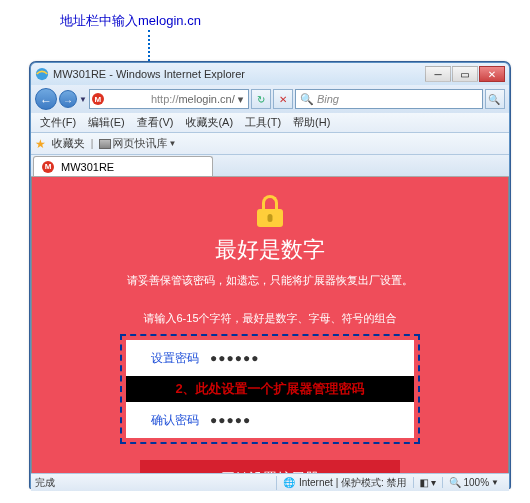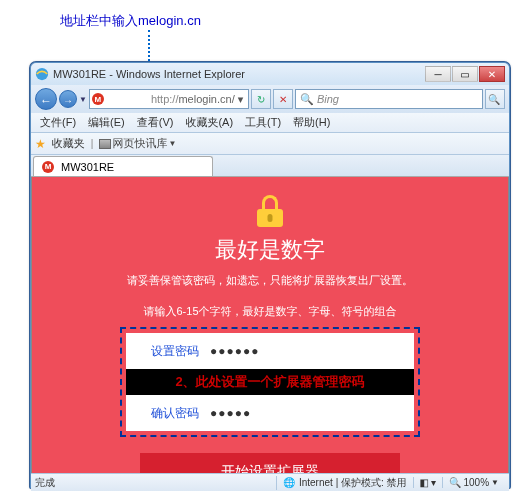--- a/index.html
+++ b/index.html
@@ -40,21 +40,21 @@
     
     .tabbar { height: 22px; background: linear-gradient(#e8f0f9, #d6e4f2); display: flex; align-items: flex-end; padding: 0 2px; border-bottom: 1px solid #aaa; }
     .tab { height: 20px; background: #fff; border: 1px solid #aaa; border-bottom: none; border-radius: 3px 3px 0 0; padding: 0 8px; display: flex; align-items: center; font-size: 11px; gap: 4px; cursor: pointer; min-width: 180px; }
     
     .content { height: 296px; background: #ef4d5a; overflow: hidden; position: relative; color: #fff; text-align: center; border-left: 1px solid #888; border-right: 1px solid #888; }
     .lock { margin: 18px auto 10px; width: 30px; height: 30px; }
     .lock-body { width: 26px; height: 18px; background: #ffce3a; border-radius: 3px; margin: 0 auto; position: relative; }
     .lock-shackle { width: 16px; height: 14px; border: 3px solid #ffce3a; border-bottom: none; border-radius: 8px 8px 0 0; margin: 0 auto; }
     .lock-hole { width: 5px; height: 8px; background: #c19a1a; border-radius: 3px; position: absolute; top: 5px; left: 50%; transform: translateX(-50%); }
     .page-title { font-size: 22px; font-weight: normal; margin-bottom: 8px; }
-    .page-sub { font-size: 11px; margin-bottom: 16px; }
+    .page-sub { font-size: 11px; margin-bottom: 23px; }
     .page-hint { font-size: 11px; margin-bottom: 8px; }
     
     .form-box { width: 300px; margin: 0 auto; border: 2px dashed #003399; padding: 4px; background: #ef4d5a; }
     .form-row { background: #fff; height: 36px; display: flex; align-items: center; padding: 0 14px; color: #333; font-size: 12px; }
     .form-label { width: 70px; text-align: center; color: #1d4ed8; }
     .form-val { color: #333; letter-spacing: 1px; }
     .callout { height: 26px; background: #000000; display: flex; align-items: center; justify-content: center; color: #cc0000; font-size: 13px; font-weight: bold; }
     
     .submit-btn { width: 260px; height: 38px; background: #d6202f; color: #fff; border: none; margin: 16px auto 0; display: flex; align-items: center; justify-content: center; font-size: 14px; cursor: pointer; }
     

